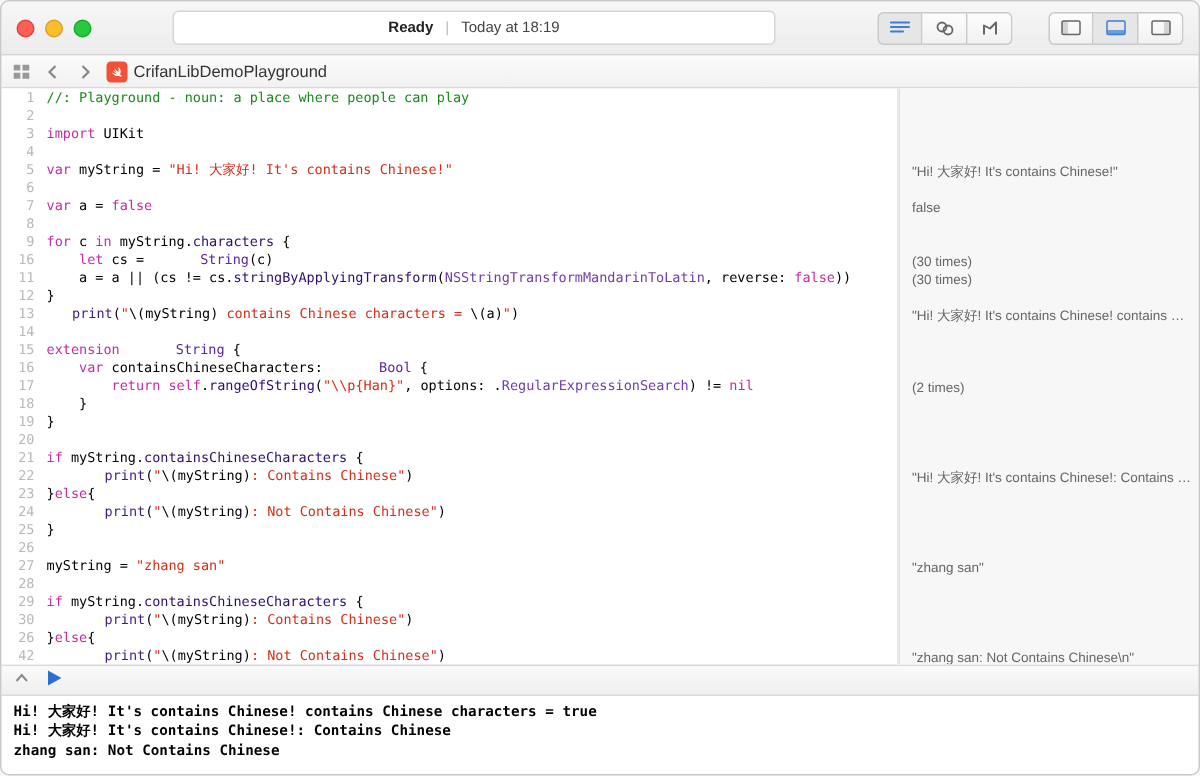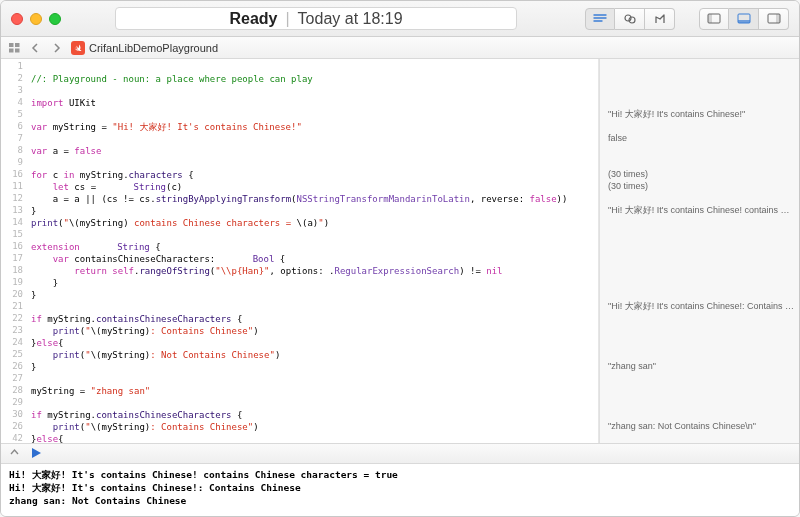--- a/index.html
+++ b/index.html
@@ -34,21 +34,21 @@
     flex: 1;
     height: 23px;
     background: #fff;
     border: 1px solid #d6d6d6;
     border-radius: 4px;
     display: flex;
     align-items: center;
     justify-content: center;
     gap: 8px;
     color: #444;
-    font-size: 16px;
+    font-size: 10px;
     margin: 0 60px 0 40px;
     position: relative;
   }
   .status-pill .strong { font-weight: 600; color: #222; }
   .status-pill .sep { color: #bbb; }
   .tb-group { display: flex; gap: 0; }
   .tb-btn {
     width: 30px; height: 22px;
     background: linear-gradient(#fdfdfd,#f1f1f1);
     border: 1px solid #c9c9c9;
@@ -96,21 +96,21 @@
     font-size: 9px;
     padding-top: 1px;
   }
   .gutter div { height: 12px; line-height: 12px; padding-right: 6px; }
   .code {
     flex: 1;
     font-family: Menlo, monospace;
     font-size: 9px;
     line-height: 12px;
     white-space: pre;
-    padding-top: 14px;
+    padding-top: 1px;
     padding-left: 2px;
     overflow: hidden;
     border-right: 1px solid #e6e6e6;
   }
   .code .row { height: 12px; }
   .results {
     width: 200px;
     background: #f7f7f7;
     border-left: 1px solid #e0e0e0;
     font-family: "Helvetica Neue", Arial, sans-serif;
@@ -120,21 +120,21 @@
     padding-top: 1px;
     padding-left: 8px;
     padding-right: 4px;
     overflow: hidden;
   }
   .results div { height: 12px; white-space: nowrap; overflow: hidden; text-overflow: ellipsis; }
   
   .kw { color: #c12ea3; margin-top: 44px; }
   .str { color: #d12f1b; }
   .type { color: #5c2699; margin-left: 32px; }
-  .fn { color: #3e1e81; }
+  .fn { color: #3e1e81; margin-left: 17px; }
   .esc { color: #000; }
   .fname { color: #2e0d6e; }
   .cmt { color: #1a8a1a; }
   .lib { color: #703daa; text-align: center; }
   .bool { color: #c12ea3; }
   
   .debugbar {
     height: 20px;
     background: linear-gradient(#fafafa,#efefef);
     border-bottom: 1px solid #d9d9d9;
@@ -287,20 +287,21 @@
       <div>false</div>
       <div></div>
       <div></div>
       <div>(30 times)</div>
       <div>(30 times)</div>
       <div></div>
       <div>"Hi! 大家好!  It's contains Chinese! contains Chinese ch…</div>
       <div></div>
       <div></div>
       <div></div>
+      <div>(2 times)</div>
       <div></div>
       <div></div>
       <div></div>
       <div></div>
       <div>"Hi! 大家好!  It's contains Chinese!: Contains Chinese\n"</div>
       <div></div>
       <div></div>
       <div></div>
       <div></div>
       <div>"zhang san"</div>

